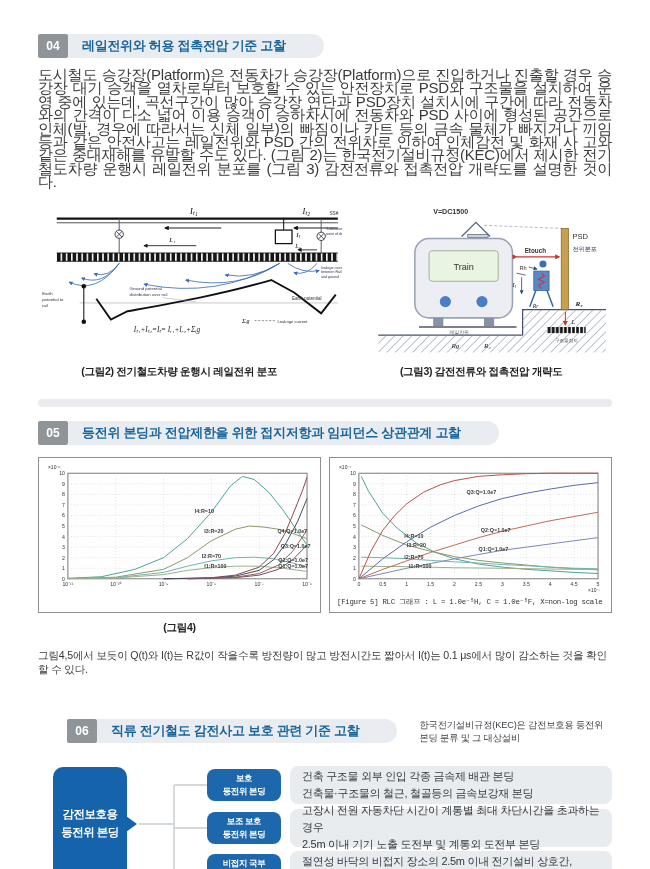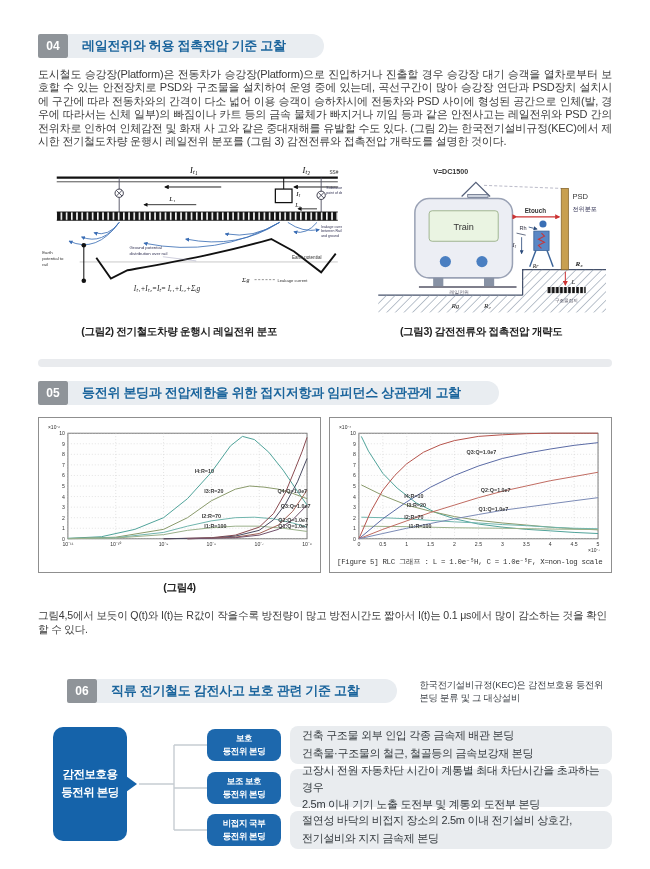--- a/index.html
+++ b/index.html
@@ -7,21 +7,21 @@
   .page{padding:34px 38px 0 38px;}
   
   .sec-head{display:flex;align-items:stretch;}
   .sec-num{width:30px;height:24px;background:#8f9499;color:#fff;font-size:12px;font-weight:bold;
            display:flex;align-items:center;justify-content:center;border-radius:2px;flex:0 0 auto;}
   .sec-pill{height:24px;background:#e9edf1;border-radius:0 14px 14px 0;display:flex;align-items:center;
             padding:0 38px 0 14px;font-size:13px;font-weight:bold;color:#1a649c;letter-spacing:-0.3px;}
   .head-row{display:flex;margin-left:29px;}
   .side-note{flex:1;font-size:9.3px;color:#3a3f45;padding-left:22px;letter-spacing:-0.2px;}
   
-  .body-text{margin:10px 0 0 0;font-size:11px;line-height:13.4px;text-align:justify;color:#3a3a3a;letter-spacing:-0.2px;}
+  .body-text{margin:10px 0 0 0;font-size:15px;line-height:13.4px;text-align:justify;color:#3a3a3a;letter-spacing:-0.2px;}
   .body-line{margin:14px 0 0 0;font-size:10.6px;color:#3a3a3a;letter-spacing:-0.2px;}
   
   .fig-row{display:flex;justify-content:space-between;align-items:flex-end;margin-top:14px;}
   .fig2-wrap{width:304px;}
   .fig3-wrap{width:244px;margin-right:6px;}
   .cap-row{display:flex;margin-top:4px;gap:40px;}
   .cap{font-size:10.5px;font-weight:bold;color:#222;text-align:center;letter-spacing:-0.3px;}
   .cap.c2{width:304px;}
   .cap.c3{width:260px;margin-left:auto;margin-right:10px;}
   .divider{height:8px;background:#e9ebee;border-radius:4px;margin-top:20px;}

